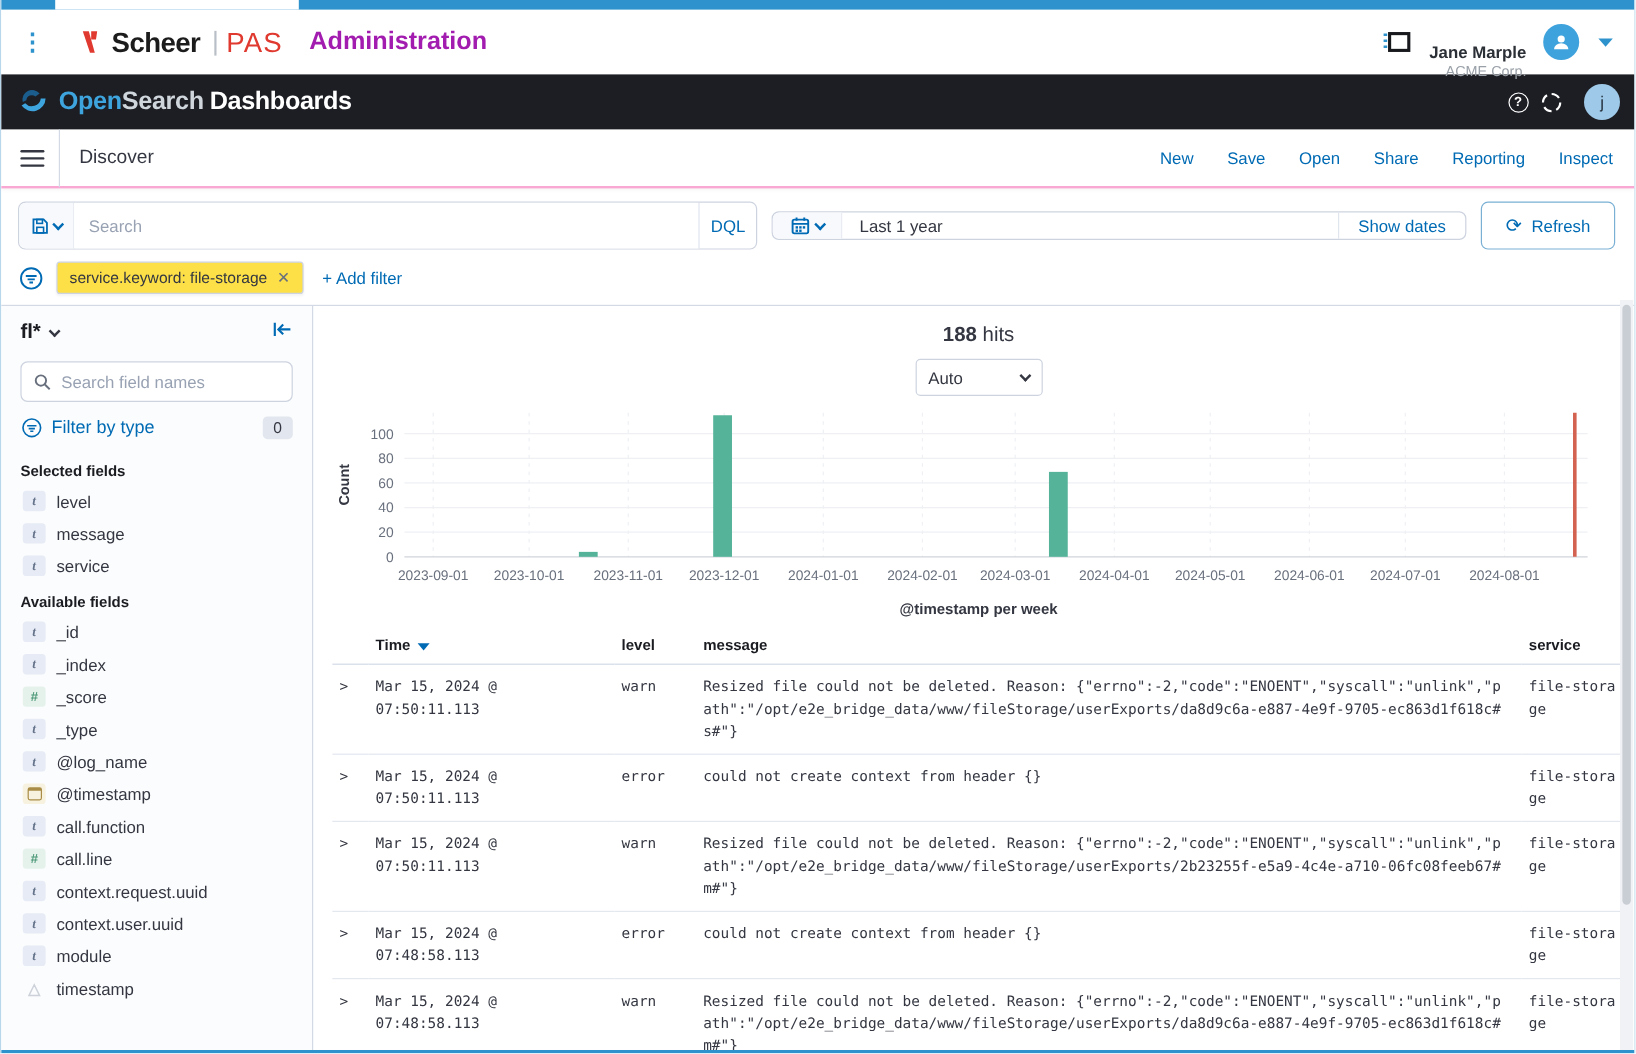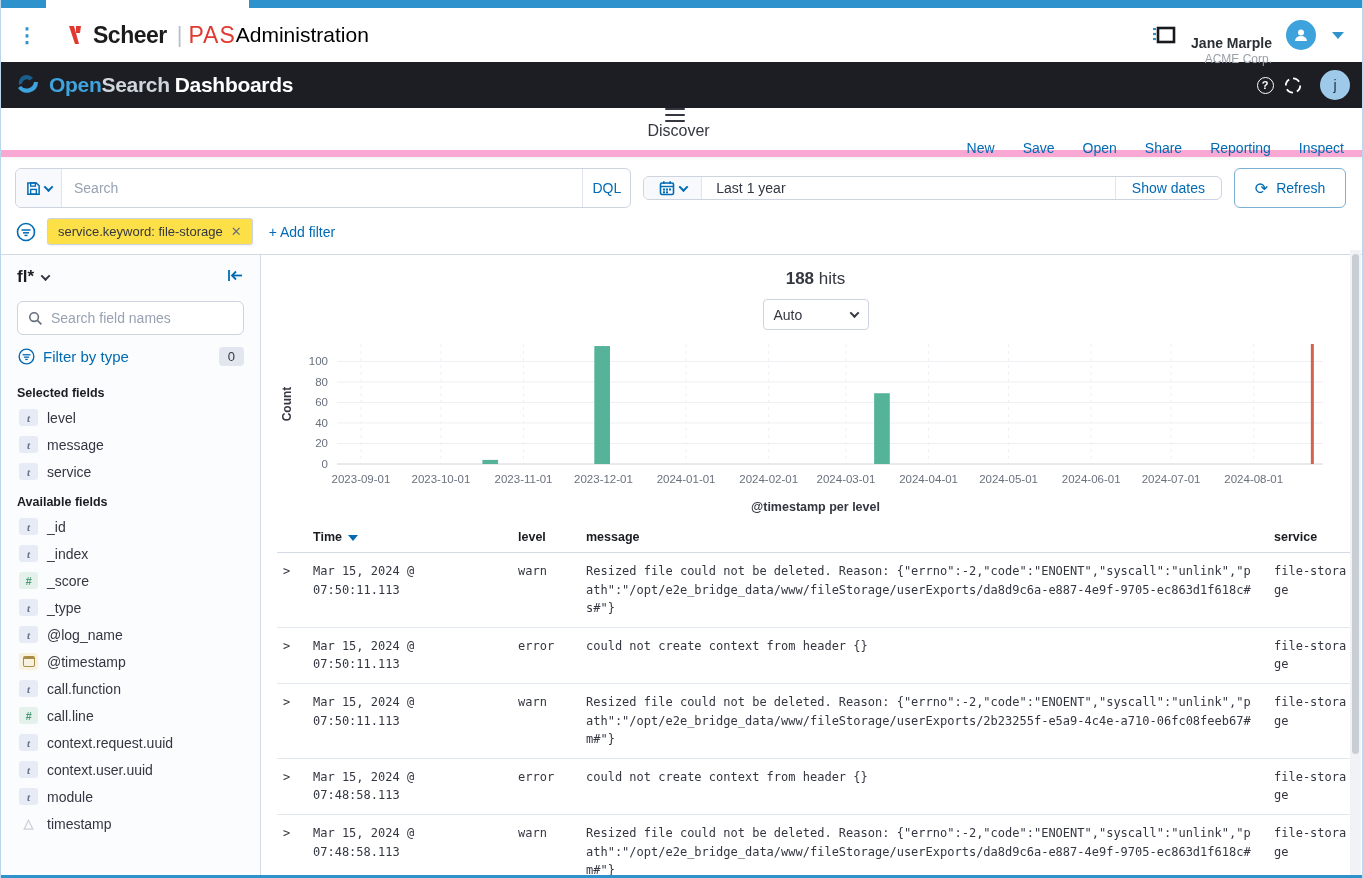--- a/index.html
+++ b/index.html
@@ -13,41 +13,41 @@
   .bottom-strip { position:absolute; left:0; bottom:0; width:100%; height:3px; background:#2e93cc; z-index:40; }
 
   
   .app-header { height:54px; background:#fff; display:flex; align-items:center; padding:0 18px 0 14px; }
   .kebab { color:#2e93cc; font-size:20px; font-weight:bold; width:24px; text-align:center; cursor:pointer; letter-spacing:0; }
   .brand { display:flex; align-items:center; margin-left:28px; }
   .brand svg { margin-right:4px; }
   .brand .scheer { font-size:23px; font-weight:bold; color:#1c1c1c; letter-spacing:-0.5px; }
   .brand .bar { color:#b9bfc6; font-size:22px; font-weight:300; margin:0 6px 0 10px; }
   .brand .pas { font-size:23px; color:#e0392f; letter-spacing:1px; }
-  .app-title { font-size:21px; color:#000000; font-weight:400; }
+  .app-title { font-size:21px; color:#a21caf; margin-left:22px; font-weight:700; }
   .app-header .right { margin-left:auto; display:flex; align-items:center; gap:14px; }
   .user-block { text-align:right; line-height:1.2; }
   .user-name { font-size:14px; font-weight:bold; color:#2b2f36;margin-top:32px; }
   .user-org { font-size:12px; color:#9aa0a8; }
   .avatar-big { width:30px; height:30px; border-radius:50%; background:#3ea2dc; display:flex; align-items:center; justify-content:center; }
   .caret-down { width:0; height:0; border-left:6px solid transparent; border-right:6px solid transparent; border-top:7px solid #2e93cc; margin-left:2px; cursor:pointer; }
 
   
   .osd-header { height:46px; background:#1d1e24; display:flex; align-items:center; padding:0 12px 0 14px; }
   .osd-logo { display:flex; align-items:center; gap:8px; }
   .osd-word { font-size:21px; font-weight:bold; letter-spacing:-0.3px; }
   .osd-word .open { color:#3ea4dd; }
   .osd-word .search { color:#cfd6dc; }
   .osd-word .dash { color:#ffffff; margin-left:5px; }
   .osd-header .right { margin-left:auto; display:flex; align-items:center; gap:10px; }
   .hdr-icon { color:#fff; width:18px; height:18px; display:inline-flex; align-items:center; justify-content:center; cursor:pointer; }
   .avatar-small { width:30px; height:30px; border-radius:50%; background:#9ec9e8; color:#23303d; font-size:14px; display:flex; align-items:center; justify-content:center; cursor:pointer; margin-left:8px; }
 
   
-  .nav-row { height:49px; background:#fff; border-bottom:7px solid #f9a8d4; display:flex; align-items:center; padding:0 18px 0 12px; box-shadow:0 1px 4px rgba(0,0,0,0.06); position:relative; z-index:5;flex-direction:column; }
+  .nav-row { height:49px; background:#fff; border-bottom:2px solid #f9a8d4; display:flex; align-items:center; padding:0 18px 0 12px; box-shadow:0 1px 4px rgba(0,0,0,0.06); position:relative; z-index:5; }
   .hamburger { width:20px; display:flex; flex-direction:column; gap:4px; cursor:pointer; margin:0 12px 0 4px; }
   .hamburger div { height:2px; background:#343741; border-radius:1px; }
   .nav-sep { width:1px; height:48px; background:#d3dae6; margin-right:16px; }
   .breadcrumb { font-size:16px; color:#343741; }
   .nav-actions { margin-left:auto; display:flex; gap:28px; }
   .nav-actions span { color:#006bb4; font-size:14px; cursor:pointer; }
 
   
   .query-row { padding:11px 16px 10px 14px; display:flex; align-items:center; gap:12px; background:#fff; }
   .query-box { flex:1 1 auto; display:flex; align-items:stretch; border:1px solid #cdd3df; border-radius:6px; height:40px; background:#fff; max-width:732px; }
@@ -401,21 +401,21 @@
             <text x="651.6" y="147" text-anchor="middle" font-size="11.5" fill="#69707d" font-family="Liberation Sans, sans-serif">2024-04-01</text>
             <text x="731.545945945946" y="147" text-anchor="middle" font-size="11.5" fill="#69707d" font-family="Liberation Sans, sans-serif">2024-05-01</text>
             <text x="814.1567567567567" y="147" text-anchor="middle" font-size="11.5" fill="#69707d" font-family="Liberation Sans, sans-serif">2024-06-01</text>
             <text x="894.1027027027027" y="147" text-anchor="middle" font-size="11.5" fill="#69707d" font-family="Liberation Sans, sans-serif">2024-07-01</text>
             <text x="976.7135135135136" y="147" text-anchor="middle" font-size="11.5" fill="#69707d" font-family="Liberation Sans, sans-serif">2024-08-01</text>
             <rect x="205.4027027027027" width="15.654054054054058" y="123.8974358974359" height="4.102564102564102" fill="#54b399"></rect>
             <rect x="317.32702702702704" width="15.65405405405403" y="10.051282051282058" height="117.94871794871794" fill="#54b399"></rect>
             <rect x="597.1378378378379" width="15.654054054054086" y="57.230769230769226" height="70.76923076923077" fill="#54b399"></rect>
             <line x1="1035.3405405405406" x2="1035.3405405405406" y1="8" y2="128" stroke="#d36251" stroke-width="3"></line>
           </svg></div>
-      <div class="xaxis-caption">@timestamp per level</div>
+      <div class="xaxis-caption">@timestamp per week</div>
 
       <table class="disc-table">
         <colgroup>
             <col class="c-exp">
             <col class="c-time">
             <col class="c-level">
             <col class="c-msg">
             <col class="c-svc">
           </colgroup>
         <thead>

